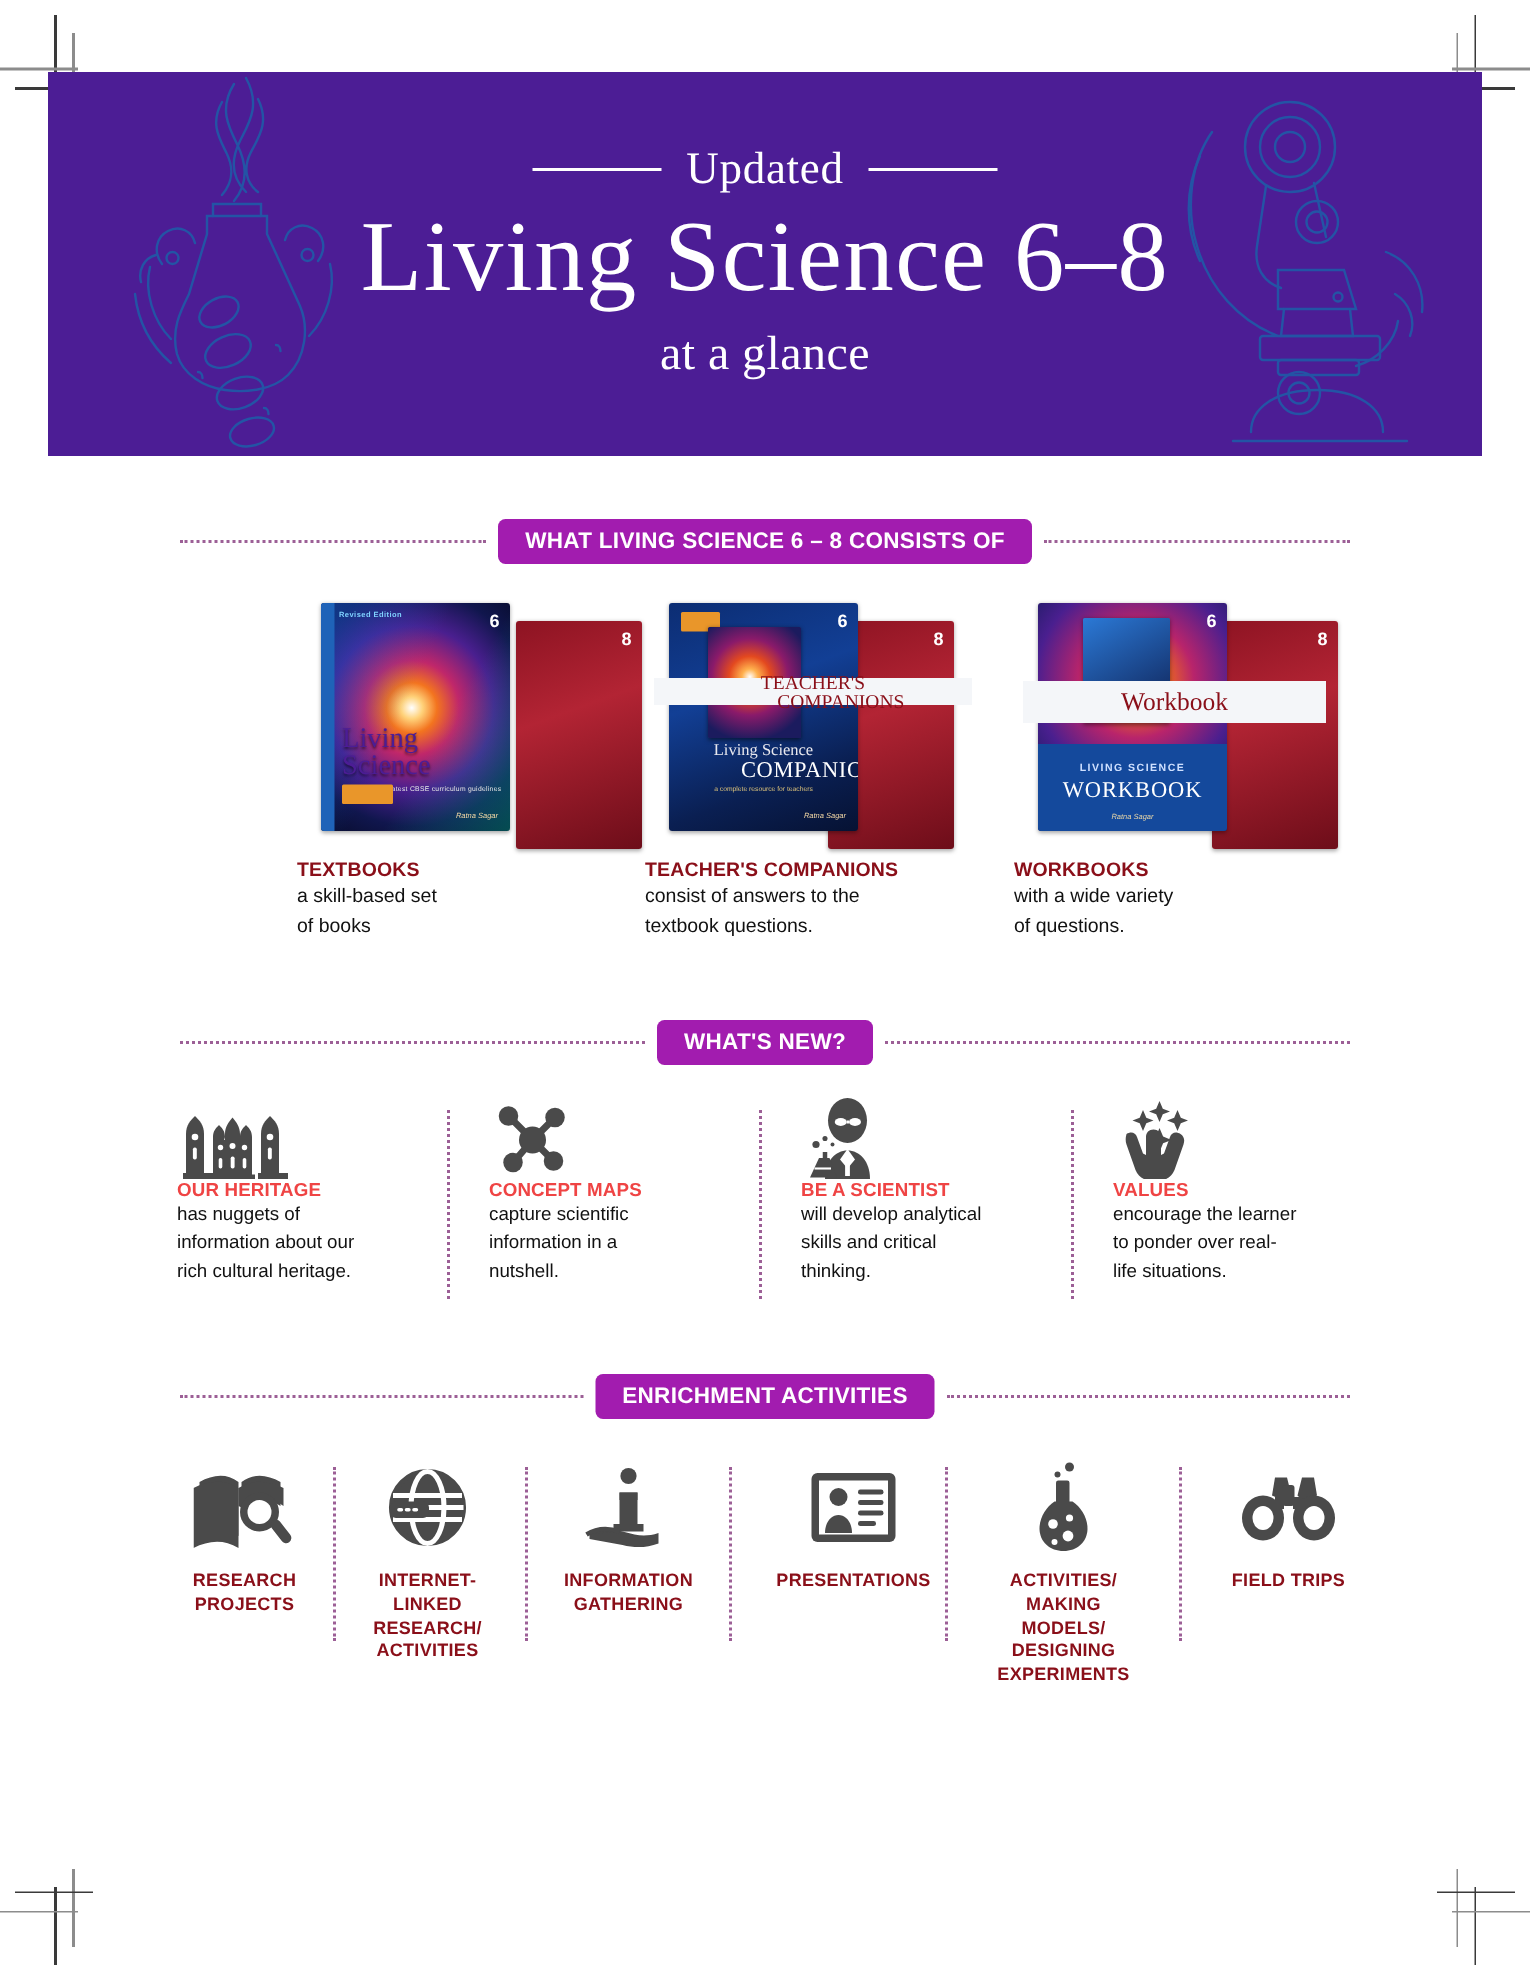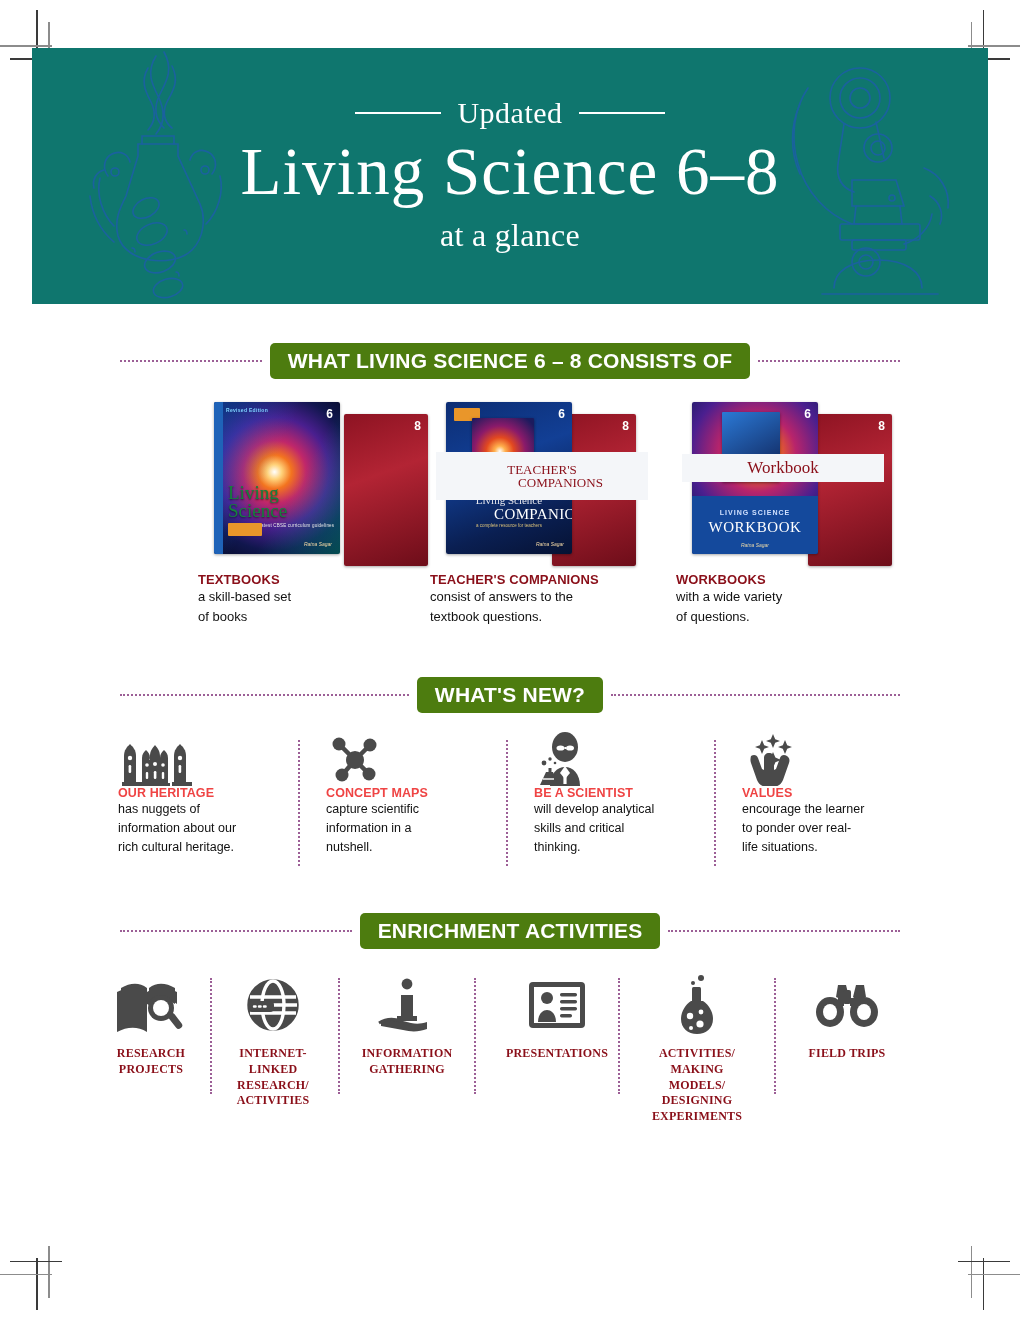--- a/index.html
+++ b/index.html
@@ -12,21 +12,21 @@
     -webkit-font-smoothing:antialiased;
   }
 
   
   .cmark{position:absolute;background:#3a3a3a;}
   .cmark.grey{background:#8c8c8c;}
 
   
   .hero{
     position:absolute;left:32px;top:48px;width:956px;height:256px;
-    background:#0f766e;overflow:hidden;
+    background:#4c1d95;overflow:hidden;
   }
   .hero-art{position:absolute;top:0;bottom:0;opacity:.85;}
   .hero-art.left{left:28px;width:190px;}
   .hero-art.right{right:10px;width:230px;}
   .hero-inner{
     position:absolute;inset:0;display:flex;flex-direction:column;
     align-items:center;justify-content:center;
   }
   .updated-row{display:flex;align-items:center;gap:16px;margin-bottom:2px;}
   .updated-row .rule{width:86px;height:2px;background:#ffffff;}
@@ -47,22 +47,22 @@
   
   .sec-head{
     position:absolute;left:120px;width:780px;height:34px;
     display:flex;align-items:center;justify-content:center;
   }
   .sec-line{
     flex:1 1 auto;height:0;border-top:2.5px dotted #9c5f96;
     min-width:10px;
   }
   .sec-badge{
-    background:#4d7c0f;color:#ffffff;border-radius:5px;
-    padding:7px 18px 8px;font-size:21px;font-weight:bold;
+    background:#a21caf;color:#ffffff;border-radius:5px;
+    padding:7px 18px 8px;font-size:15px;font-weight:bold;
     letter-spacing:.2px;white-space:nowrap;flex:0 0 auto;
     margin:0 8px;line-height:1;
   }
 
   
   .books-row{position:absolute;left:120px;top:396px;width:790px;height:240px;}
   .book-col{position:absolute;top:0;width:230px;}
   .book-art{position:relative;height:168px;}
   .cover{position:absolute;border-radius:2px;overflow:hidden;
          box-shadow:0 1px 3px rgba(0,0,0,.35);}
@@ -81,21 +81,21 @@
   .vdiv{position:absolute;width:0;border-left:2.5px dotted #9c5f96;}
 
   
   .tb-bg{position:absolute;inset:0;background:
       radial-gradient(circle at 48% 46%, #ffffff 0%, #ffd27a 7%, #f3741f 16%, #c0276a 30%, #4a1f8f 52%, #10164d 75%, #060a26 100%);}
   .tb-bg::after{content:"";position:absolute;inset:0;
       background:linear-gradient(115deg,rgba(20,90,200,.55) 0%,rgba(0,0,0,0) 45%),
                  linear-gradient(300deg,rgba(0,200,160,.35) 0%,rgba(0,0,0,0) 40%);}
   .tb-edge{position:absolute;left:0;top:0;bottom:0;width:9px;background:#1f63b8;}
   .tb-top{position:absolute;left:12px;top:5px;font-size:5px;color:#7fd2ff;font-weight:bold;letter-spacing:.3px;}
-  .tb-name{position:absolute;left:14px;top:82px;color:#15803d;
+  .tb-name{position:absolute;left:14px;top:82px;color:#4c1d95;
     font-family:"Liberation Serif",serif;font-size:19px;line-height:.95;
     text-shadow:0 1px 2px rgba(0,0,0,.6);}
   .tb-tag{position:absolute;left:16px;top:121px;font-size:4.5px;color:#e7e7e7;letter-spacing:.2px;}
   .tb-logo{position:absolute;left:14px;bottom:18px;width:34px;height:13px;background:#e9962a;border-radius:1px;}
   .tb-pub{position:absolute;right:8px;bottom:7px;font-size:5px;color:#f3d8a6;font-style:italic;}
 
   
   .band{position:absolute;left:-6px;right:-6px;background:#f4f6f9;
         display:flex;align-items:center;justify-content:center;
         flex-direction:column;line-height:1.03;}
@@ -126,21 +126,21 @@
   .wb-pub{position:absolute;left:0;right:0;bottom:6px;text-align:center;color:#e7d6a8;font-size:5px;font-style:italic;}
 
   
   .new-row{position:absolute;left:118px;top:728px;width:800px;height:150px;}
   .new-col{position:absolute;top:0;width:175px;}
   .new-ico{height:58px;display:flex;align-items:flex-end;}
   .new-title{color:#ef4444;font-size:12.5px;font-weight:bold;letter-spacing:.1px;}
   .new-body{color:#111;font-size:12.5px;line-height:1.5;}
 
   
-  .enr-row{position:absolute;left:100px;top:972px;width:800px;height:185px;font-family:Liberation Serif, serif;}
+  .enr-row{position:absolute;left:112px;top:972px;width:800px;height:185px;}
   .enr-col{position:absolute;top:0;width:118px;text-align:center;}
   .enr-ico{height:66px;display:flex;align-items:center;justify-content:center;}
   .enr-label{color:#8a0f19;font-size:12px;font-weight:bold;line-height:1.32;margin-top:8px;letter-spacing:.2px;}
 
   svg{display:block;}
 </style>
 </head>
 <body>
 
 <div>
@@ -271,21 +271,21 @@
       <div class="cover cover-front">
         <div class="tc-bg"></div>
         <div class="tc-badge"></div>
         <div class="tc-mini"></div>
         <div class="tc-t1">Living Science</div>
         <div class="tc-t2">COMPANION</div>
         <div class="tc-t3">a complete resource for teachers</div>
         <div class="tb-pub">Ratna Sagar</div>
         <span class="badge-num">6</span>
       </div>
-      <div class="band" style="top:56px;height:48px;left:6px;right:32px;">
+      <div class="band" style="top:56px;height:18px;left:6px;right:32px;">
         <div class="band-txt" style="font-size:13px;">TEACHER'S</div>
         <div class="band-txt" style="font-size:13px;padding-left:37px;">COMPANIONS</div>
       </div>
     </div>
     <div class="bookcap">
       <div class="cap-title">TEACHER'S COMPANIONS</div>
       <div class="cap-body">consist of answers to the</div>
       <div class="cap-body">textbook questions.</div>
     </div>
   </div>

